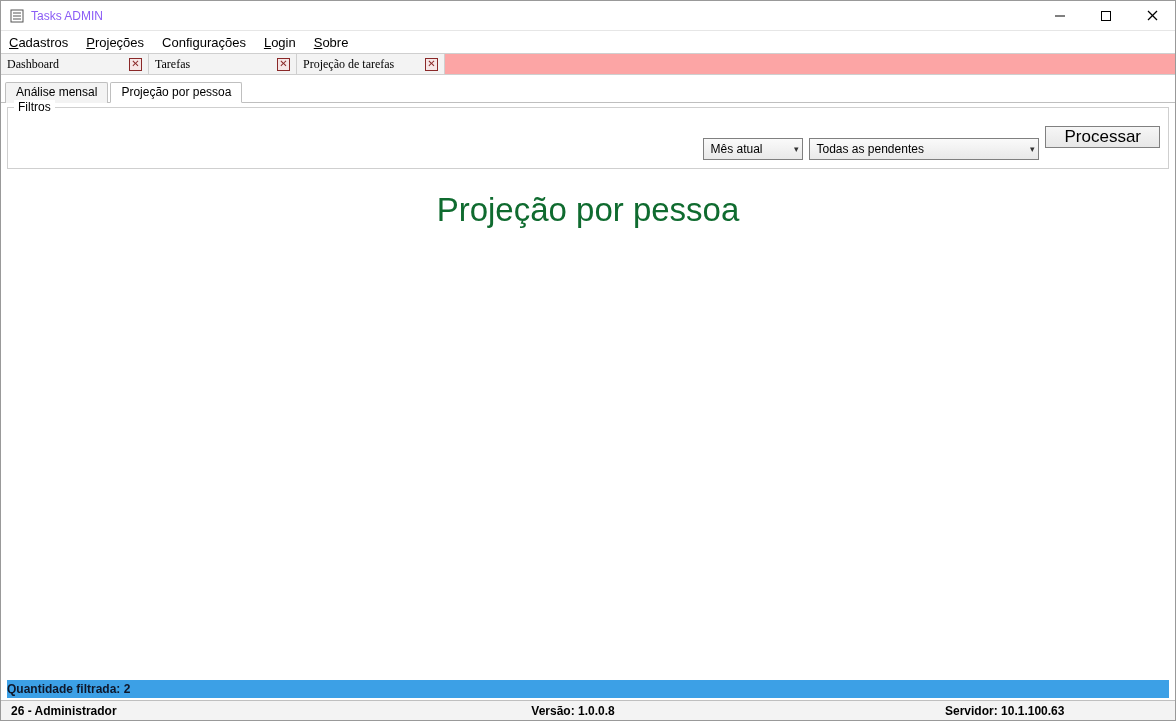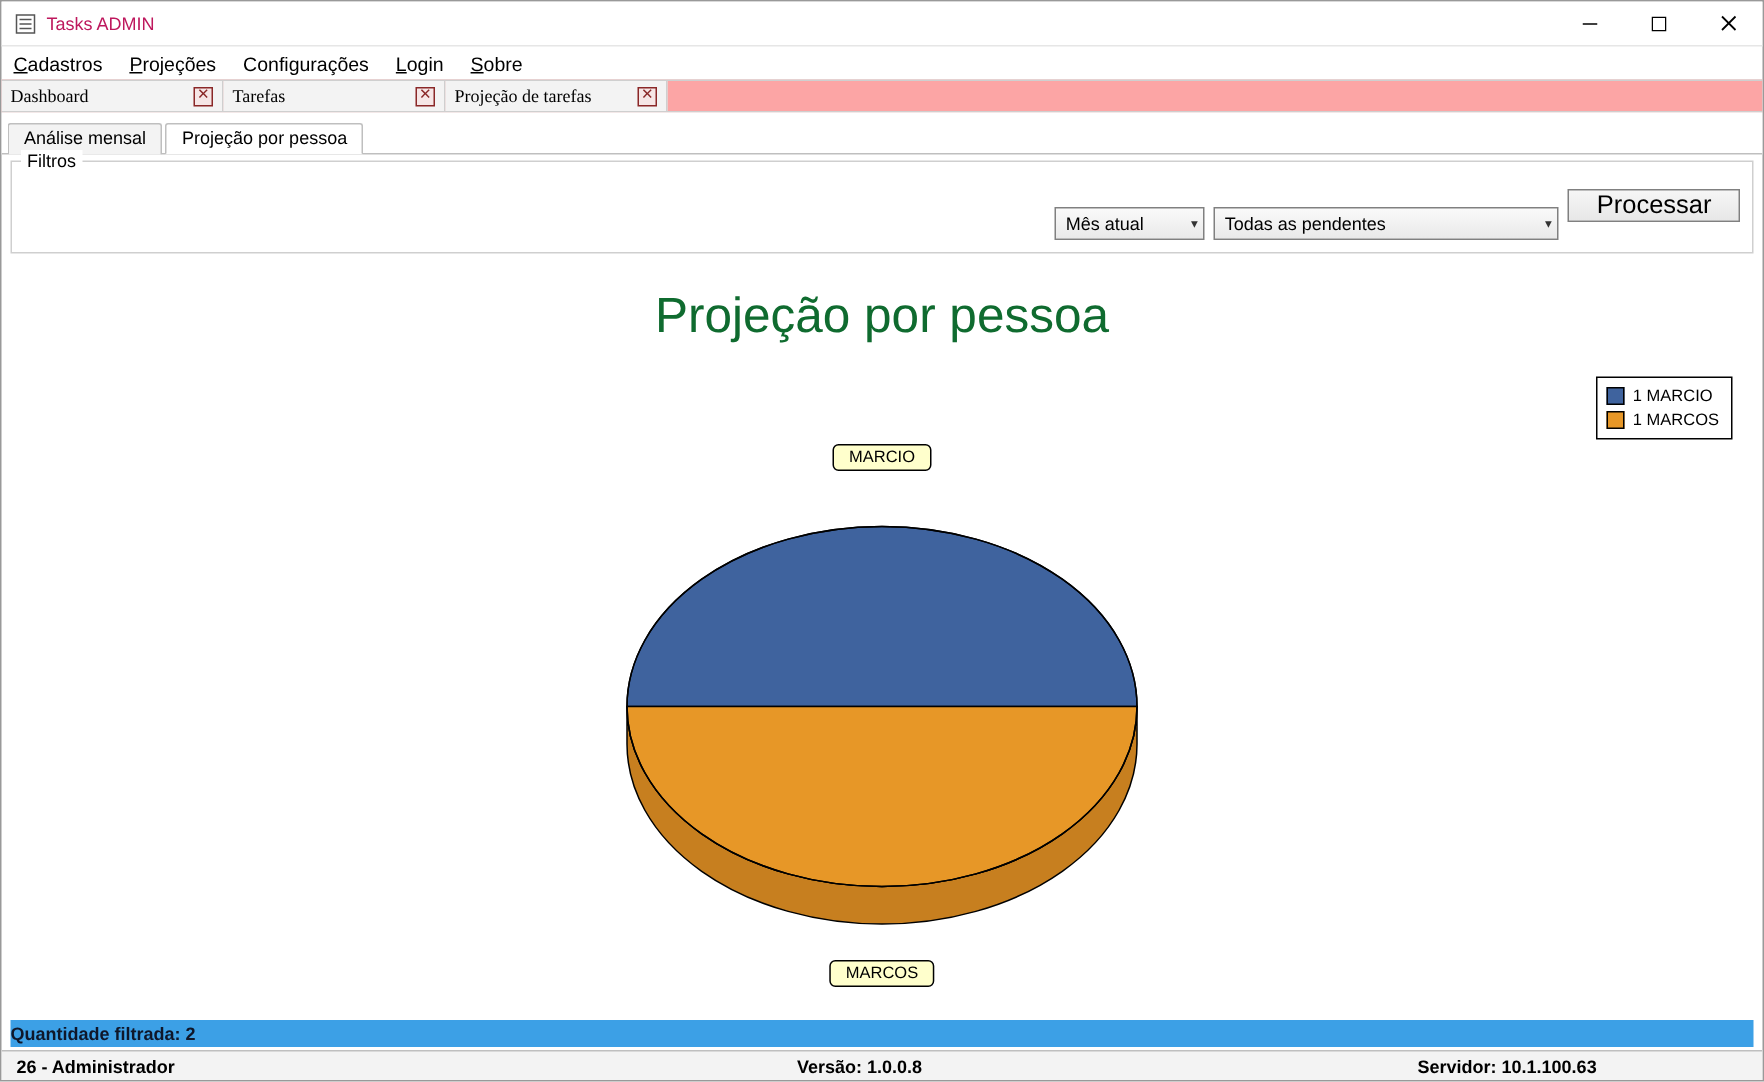--- a/index.html
+++ b/index.html
@@ -23,21 +23,21 @@
     display: flex;
     align-items: center;
     background: #fff;
     border-bottom: 1px solid #e6e6e6;
   }
   .titlebar .app-icon {
     width: 16px; height: 16px;
     margin: 0 6px 0 8px;
     display: inline-flex; align-items: center; justify-content: center;
   }
-  .titlebar .title-text { flex: 0 0 auto; color: #be185d; font-size: 12px; }
+  .titlebar .title-text { flex: 0 0 auto; color: #8b5cf6; font-size: 12px; }
   .titlebar .spacer { flex: 1 1 auto; }
   .win-btn {
     width: 46px; height: 30px;
     display: inline-flex; align-items: center; justify-content: center;
     font-family: "Segoe UI Symbol", sans-serif;
     font-size: 10px;
     color: #000;
     background: transparent;
   }
   .win-btn.close { font-size: 13px; }
@@ -335,47 +335,21 @@
     </div>
     <div class="btn">
       <span>Processar</span>
     </div>
   </div>
 </div>
 
 <div class="chart-area">
   <div class="chart-title">Projeção por pessoa</div>
 
-  <div class="legend-box">
-    <div class="legend-row">
-      <span class="swatch sw-blue"></span>
-      <span>1 MARCIO</span>
-    </div>
-    <div class="legend-row">
-      <span class="swatch sw-orange"></span>
-      <span>1 MARCOS</span>
-    </div>
-  </div>
-
-  <div class="pie-wrap">
-    <div class="slice-label" style="left:50%; top:-30px; transform:translateX(-50%);">MARCIO</div>
-
-    <svg class="pie-svg" width="360" height="320" viewBox="0 0 360 320">
-
-      <path d="M 10 170 A 170 120 0 0 0 350 170 L 350 145 A 170 120 0 0 1 10 145 Z" fill="#c77f1f" stroke="#000" stroke-width="1"></path>
-
-      <path d="M 10 145 A 170 120 0 0 1 350 145 Z" fill="#3f639e" stroke="#000" stroke-width="1"></path>
-
-      <path d="M 350 145 A 170 120 0 0 1 10 145 Z" fill="#e79727" stroke="#000" stroke-width="1"></path>
-
-      <ellipse cx="180" cy="145" rx="170" ry="120" fill="none" stroke="#000" stroke-width="1"></ellipse>
-    </svg>
-
-    <div class="slice-label" style="left:50%; bottom:-12px; transform:translateX(-50%);">MARCOS</div>
-  </div>
+
 </div>
 
 <div class="summary-bar">
   <span>Quantidade filtrada: 2</span>
 </div>
 
 <div class="statusbar">
   <span class="cell b" style="width:210px">26 - Administrador</span>
   <span class="sep"></span>
   <span class="cell">

